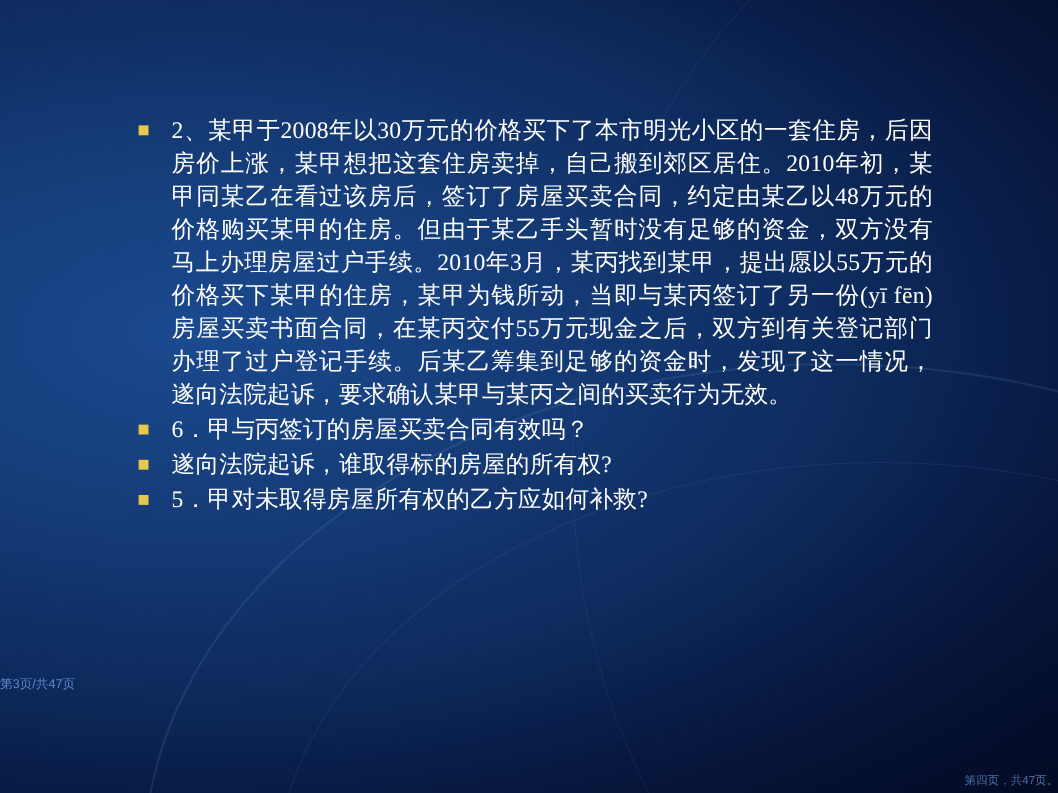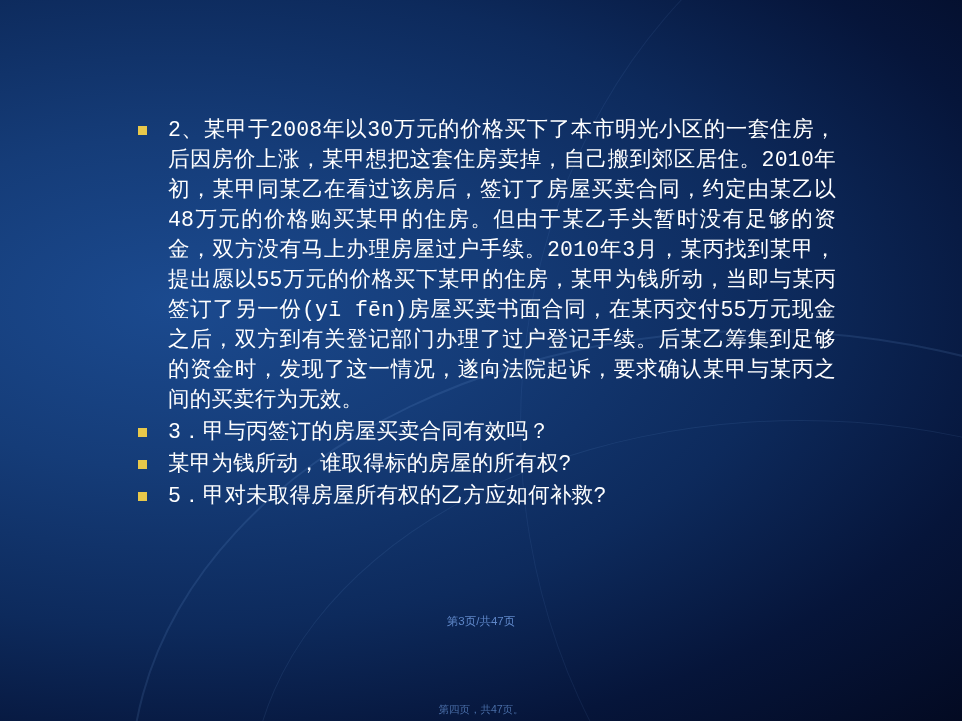--- a/index.html
+++ b/index.html
@@ -49,23 +49,22 @@
     border-color: rgba(120, 170, 230, 0.09);
   }
   .content {
     position: absolute;
     left: 118px;
     top: 103px;
     width: 730px;
   }
   ul.bullets {
     list-style: none;
-    margin: 12px;
+    margin: 0;
     padding: 0;
-    font-family: Liberation Mono, monospace;
   }
   ul.bullets > li {
     position: relative;
     padding-left: 38px;
     margin-bottom: 2px;
     color: #ffffff;
     font-size: 21.5px;
     line-height: 30px;
     text-align: justify;
     letter-spacing: 0.2px;
@@ -85,31 +84,30 @@
   }
   li.small-line {
     font-size: 21.5px;
     line-height: 32px;
   }
   .pagenum-mid {
     position: absolute;
     left: 0;
     right: 0;
     top: 614px;
-    text-align: center;
     color: #5f87c8;
     font-size: 11.5px;
     font-family: "Liberation Sans", sans-serif;
   }
   .pagenum-bottom {
     position: absolute;
     left: 0;
     right: 0;
     bottom: 4px;
-    text-align: center;
+    text-align: right;
     color: #4a6ea8;
     font-size: 10.5px;
     font-family: "Liberation Sans", sans-serif;
   }
 </style>
 </head>
 <body>
 
 <div class="slide">
 
@@ -118,25 +116,25 @@
   <div class="swoosh s3"></div>
 
   <div class="content">
     <ul class="bullets">
       <li class="para">
         <span class="marker"></span>
         <span>2、某甲于2008年以30万元的价格买下了本市明光小区的一套住房，后因房价上涨，某甲想把这套住房卖掉，自己搬到郊区居住。2010年初，某甲同某乙在看过该房后，签订了房屋买卖合同，约定由某乙以48万元的价格购买某甲的住房。但由于某乙手头暂时没有足够的资金，双方没有马上办理房屋过户手续。2010年3月，某丙找到某甲，提出愿以55万元的价格买下某甲的住房，某甲为钱所动，当即与某丙签订了另一份(yī fēn)房屋买卖书面合同，在某丙交付55万元现金之后，双方到有关登记部门办理了过户登记手续。后某乙筹集到足够的资金时，发现了这一情况，遂向法院起诉，要求确认某甲与某丙之间的买卖行为无效。</span>
       </li>
       <li class="small-line">
         <span class="marker"></span>
-        <span>3．甲与丙签订的房屋买卖合同有效吗？</span>
+        <span>6．甲与丙签订的房屋买卖合同有效吗？</span>
       </li>
       <li class="small-line">
         <span class="marker"></span>
-        <span>某甲为钱所动，谁取得标的房屋的所有权?</span>
+        <span>遂向法院起诉，谁取得标的房屋的所有权?</span>
       </li>
       <li class="small-line">
         <span class="marker"></span>
         <span>5．甲对未取得房屋所有权的乙方应如何补救?</span>
       </li>
     </ul>
   </div>
 
   <div class="pagenum-mid">第3页/共47页</div>
   <div class="pagenum-bottom">第四页，共47页。</div>

